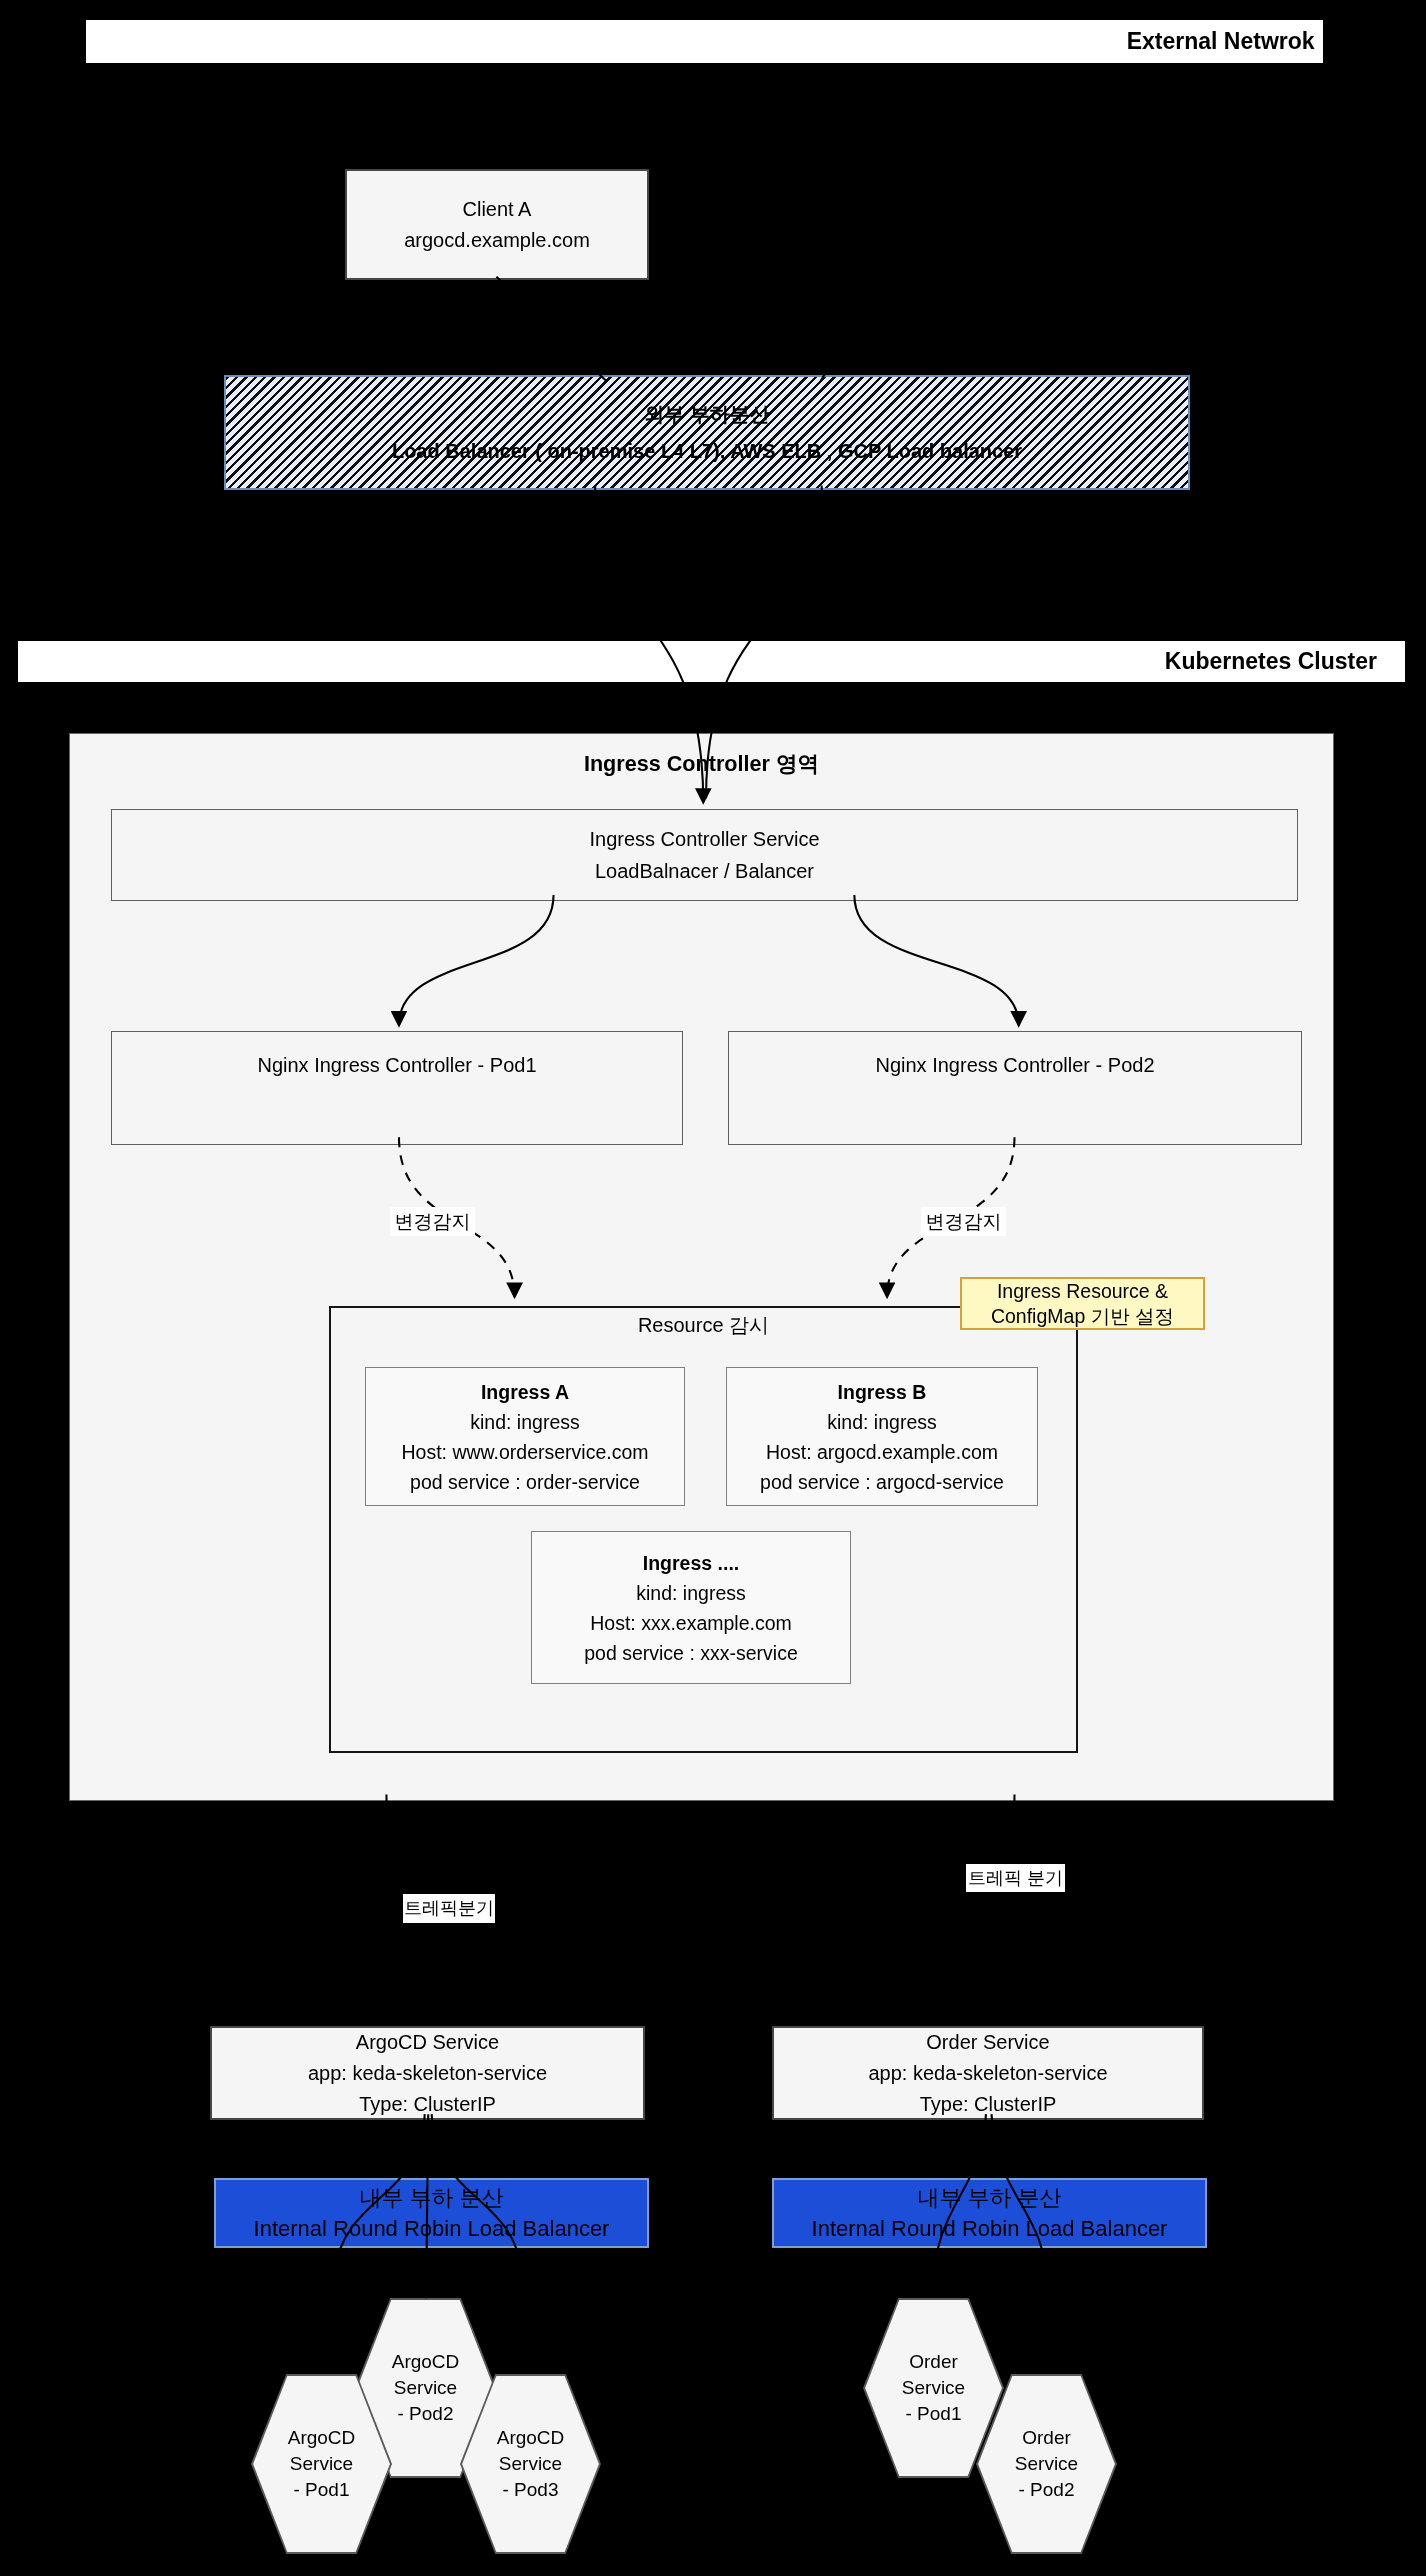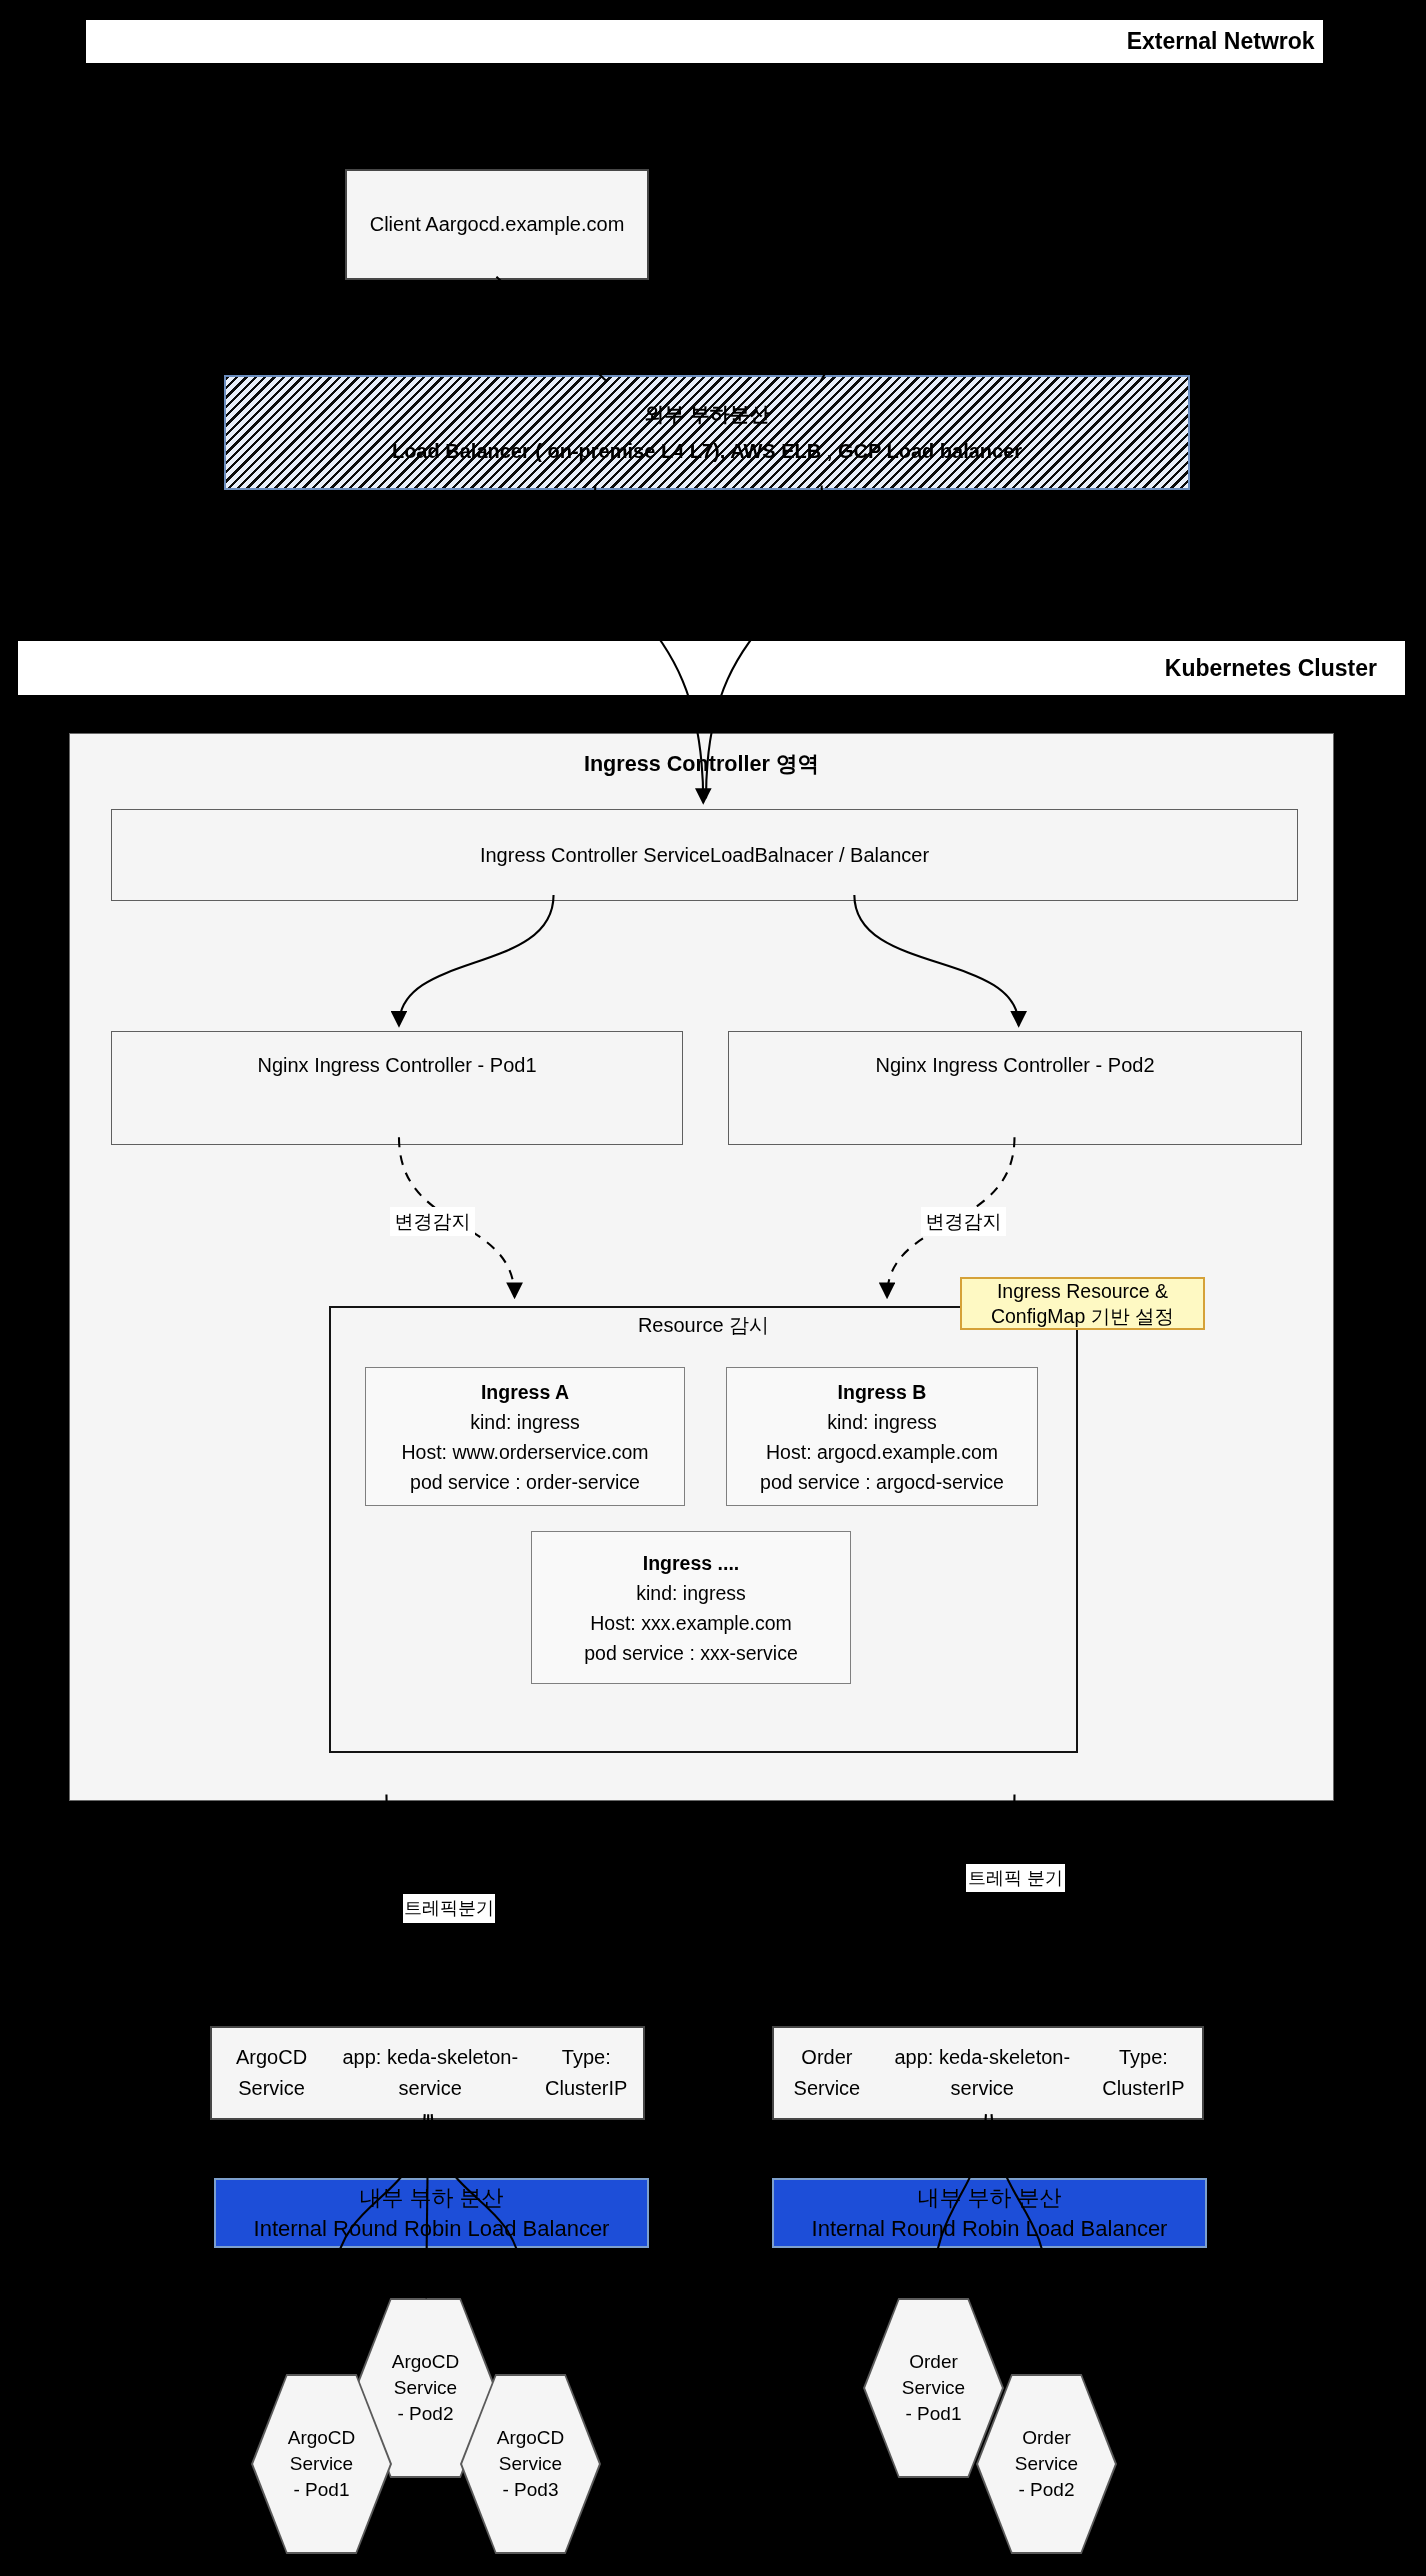--- a/index.html
+++ b/index.html
@@ -5,21 +5,21 @@
   html,body{margin:0;padding:0;background:#000;}
   .stage{
     position:relative;width:1426px;height:2576px;background:#000;overflow:hidden;
     font-family:"Liberation Sans","DejaVu Sans",sans-serif;color:#000;
   }
   .abs{position:absolute;box-sizing:border-box;}
   
   .bar{background:#fff;display:flex;align-items:center;justify-content:flex-end;
        font-weight:bold;font-size:23px;padding-right:8.4px;}
   
-  .gbox{background:#f5f5f5;border:2.1px solid #474747;display:flex;flex-direction:row;
+  .gbox{background:#f5f5f5;border:2.1px solid #474747;display:flex;flex-direction:column;
         align-items:center;justify-content:center;text-align:center;
         font-size:20px;line-height:31px;}
   .gbox2{background:#f5f5f5;border:1.4px solid #5f5f5f;}
   
   .hatch{
     border:2.8px solid #6c8ebf;
     background:repeating-linear-gradient(135deg,#0b0b0b 0 2.4px,#e9effa 2.4px 6.6px);
     display:flex;flex-direction:column;align-items:center;justify-content:center;
     text-align:center;font-weight:bold;font-size:20px;line-height:32px;gap:5.6px;
   }
@@ -56,21 +56,21 @@
   <div class="abs gbox" style="left:345px;top:169px;width:304px;height:111px;">
     <div>Client A</div>
     <div>argocd.example.com</div>
   </div>
 
   <div class="abs hatch" style="left:224px;top:375px;width:966px;height:115px;">
     <div>외부 부하분산</div>
     <div>Load Balancer ( on-premise L4 L7), AWS ELB , GCP Load balancer</div>
   </div>
 
-  <div class="abs bar" style="left:18px;top:641px;width:1387px;height:54px;padding-right:28px;">
+  <div class="abs bar" style="left:18px;top:641px;width:1387px;height:41px;padding-right:28px;">
     <span>Kubernetes Cluster</span>
   </div>
 
   <div class="abs ingress-area" style="left:69px;top:733px;width:1265px;height:1068px;">
     <div class="area-title" style="margin-top:15.3px;">Ingress Controller 영역</div>
   </div>
 
   <div class="abs gbox gbox2" style="left:111px;top:809px;width:1187px;height:92px;line-height:32px;">
     <div>Ingress Controller Service</div>
     <div>LoadBalnacer / Balancer</div>

